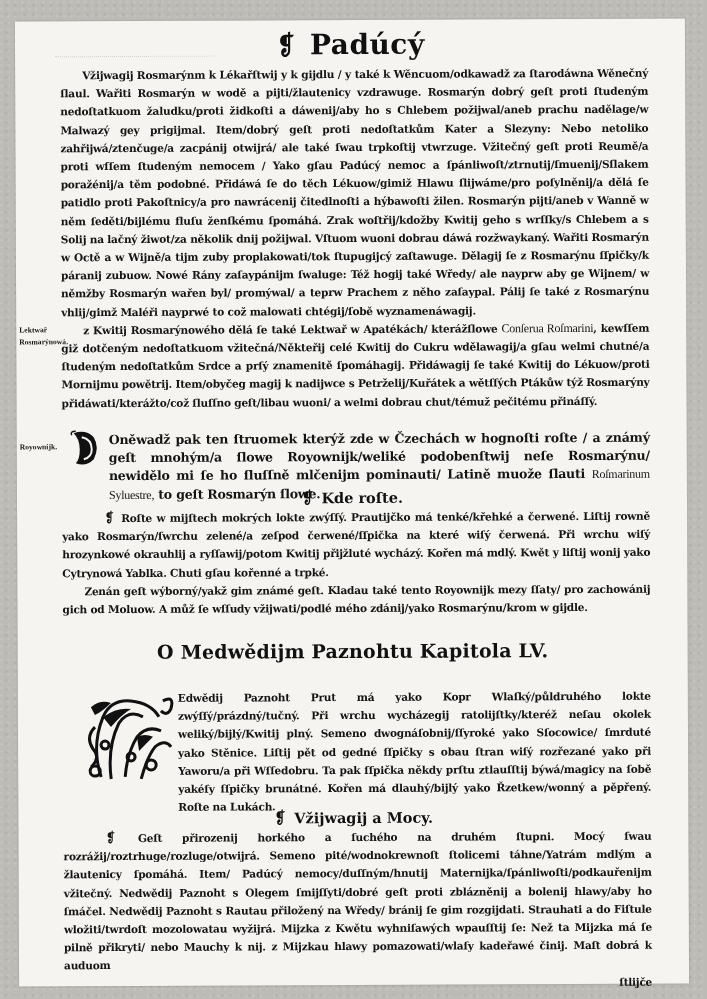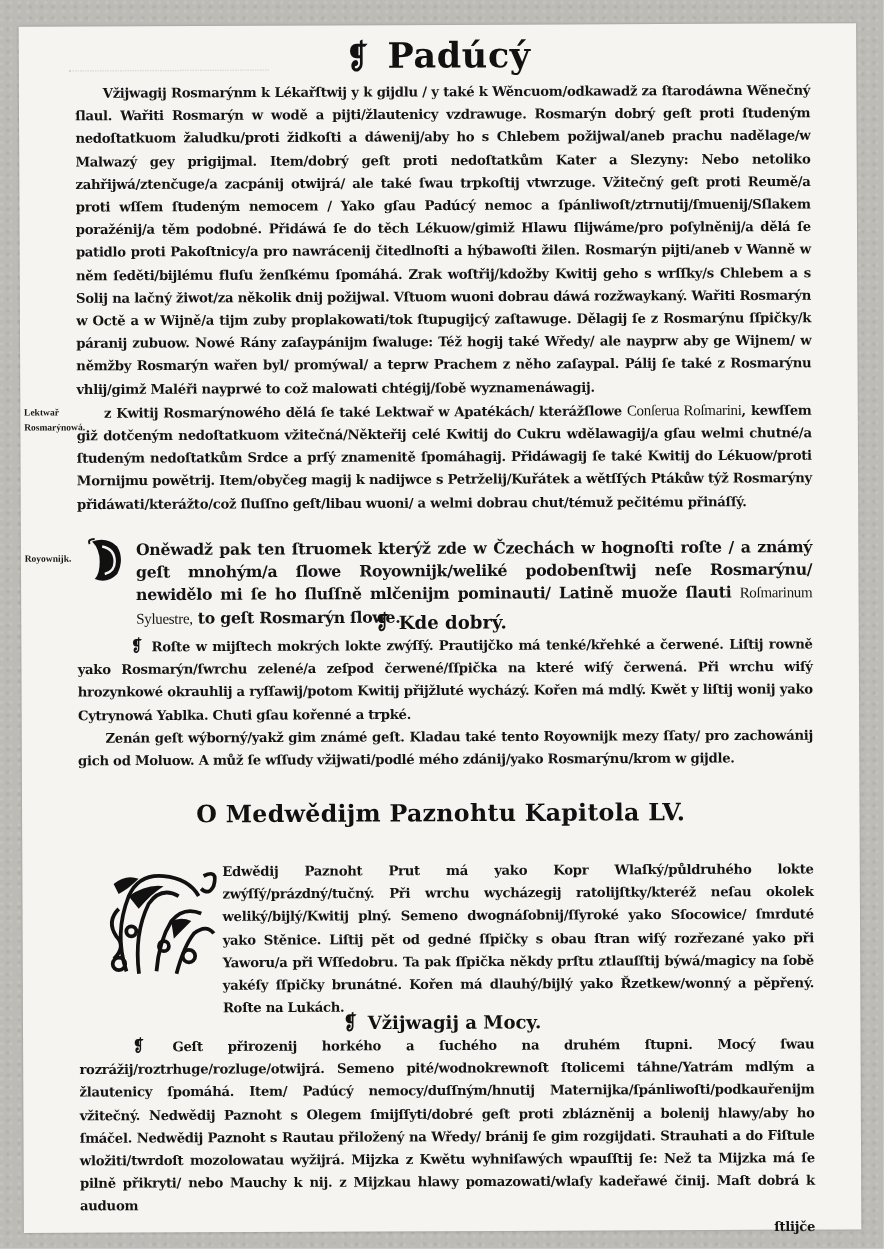--- a/index.html
+++ b/index.html
@@ -111,21 +111,21 @@
     <p class="noindent" style="font-size:12.6px;">
       <span>Oněwadž pak ten ſtruomek kterýž zde w Čzechách w hognoſti roſte / a známý geſt mnohým/a ſlowe Royownijk/weliké podobenſtwij neſe Rosmarýnu/ newidělo mi ſe ho ſluſſně mlčenijm pominauti/ Latině muože ſlauti</span>
       <span class="latin">Roſmarinum Syluestre,</span>
       <span>to geſt Rosmarýn ſlowe.</span>
     </p>
   </div>
   <div class="margin-note" style="top:420px;">Royownijk.</div>
 
   <div class="subhead" style="top:468px;">
     <span class="pilcrow">❡</span>
-    <span>Kde dobrý.</span>
+    <span>Kde roſte.</span>
   </div>
 
   <div class="block" style="top:488px;">
     <p>
       <span class="para-mark">❡</span>
       <span>Roſte w mijſtech mokrých lokte zwýſſý. Prautijčko má tenké/křehké a čerwené. Liſtij rowně yako Rosmarýn/ſwrchu zelené/a zeſpod čerwené/ſſpička na které wiſý čerwená. Při wrchu wiſý hrozynkowé okrauhlij a ryſſawij/potom Kwitij přijžluté wycházý. Kořen má mdlý. Kwět y liſtij wonij yako Cytrynowá Yablka. Chuti gſau kořenné a trpké.</span>
     </p>
     <p>Zenán geſt wýborný/yakž gim známé geſt. Kladau také tento Royownijk mezy ſſaty/ pro zachowánij gich od Moluow. A můž ſe wſſudy vžijwati/podlé mého zdánij/yako Rosmarýnu/krom w gijdle.</p>
   </div>
 

